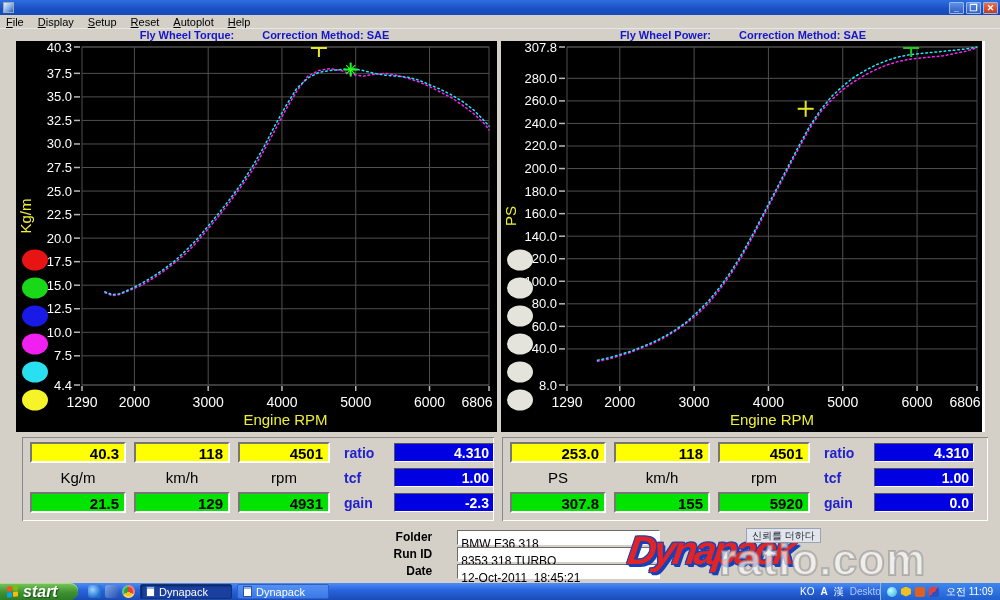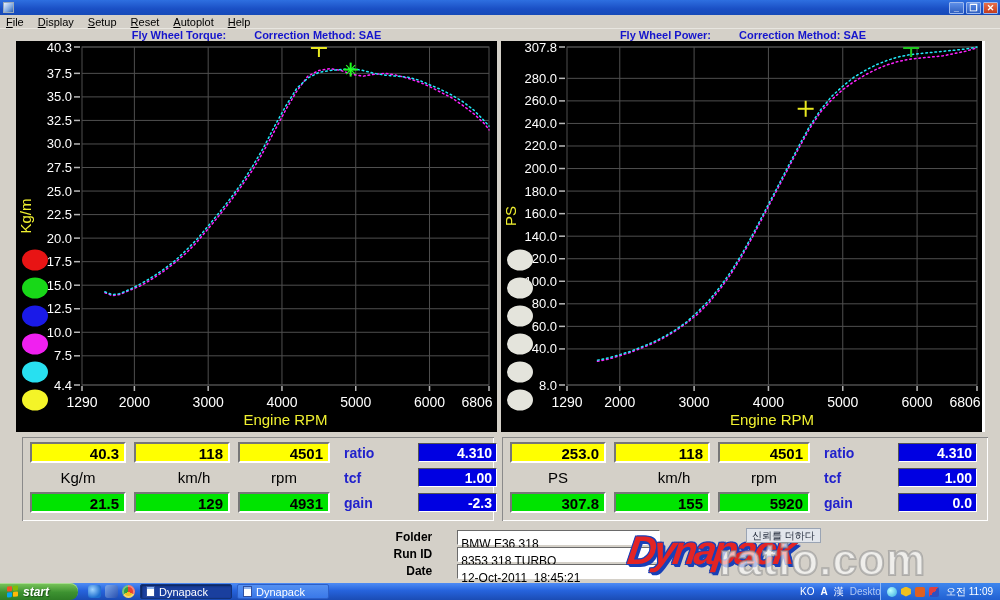--- a/index.html
+++ b/index.html
@@ -18,21 +18,21 @@
            background:linear-gradient(180deg,#5E8FE8,#2F5FC0);border:1px solid #9BB8EE;border-radius:1px;}
   .win-btn.close{background:linear-gradient(180deg,#E8704C,#C43C1E);}
   
   .menubar{position:absolute;left:0;top:15px;width:1000px;height:14px;background:#D4D0C8;
            display:flex;align-items:center;gap:14px;padding-left:6px;font-size:11px;color:#000;
            border-bottom:1px solid #e8e6e0;}
   .menu-item::first-letter{text-decoration:underline;}
   
   .chart-header{position:absolute;top:29px;height:12px;display:flex;justify-content:center;
                 align-items:center;gap:28px;font-size:11px;font-weight:bold;color:#1515CC;background:#D4D0C8;}
-  #hdr-left{left:16px;width:481px;}
+  #hdr-left{left:24px;width:481px;}
   #hdr-right{left:501px;width:484px;}
   
   .chart-panel{position:absolute;top:41px;height:391px;background:#000;}
   #chart-left{left:16px;width:481px;}
   #chart-right{left:501px;width:484px;border-right:3px solid #fff;}
   .chart-panel svg{display:block;}
   svg text{font-family:"Liberation Sans",sans-serif;}
   
   .readout-panel{position:absolute;top:437px;height:84px;background:#D4D0C8;
                  box-shadow:inset 1px 1px 0 #8a8a8a, inset -1px -1px 0 #ffffff;}
@@ -42,25 +42,25 @@
         padding:1px 5px 0 5px;color:#000;
         border-top:2px solid #777;border-left:2px solid #777;
         border-bottom:2px solid #fff;border-right:2px solid #fff;}
   .cell.yellow{background:#FFFF00;top:5px;}
   .cell.green{background:#00E400;top:55px;}
   .col1{left:8px;width:96px;}
   .col2{left:112px;width:96px;}
   .col3{left:216px;width:92px;}
   .unit{position:absolute;top:32px;font-size:15px;color:#000;text-align:center;}
   .unit.u1{left:8px;width:96px;}
-  .unit.u2{left:124px;width:96px;}
+  .unit.u2{left:112px;width:96px;}
   .unit.u3{left:216px;width:92px;}
   .side-label{position:absolute;left:322px;width:54px;font-size:14px;font-weight:bold;color:#2222CC;}
   .sr1{top:8px;}.sr2{top:33px;}.sr3{top:58px;}
-  .blue-cell{position:absolute;left:396px;width:79px;height:19px;background:#0000E2;color:#fff;
+  .blue-cell{position:absolute;left:372px;width:100px;height:19px;background:#0000E2;color:#fff;
              font-size:14px;font-weight:bold;text-align:right;padding:1px 4px 0 4px;
              border-top:1px solid #555;border-left:1px solid #555;
              border-bottom:1px solid #fff;border-right:1px solid #fff;}
   .br1{top:6px;}.br2{top:31px;}.br3{top:56px;}
   
   .info-row{position:absolute;left:370px;width:290px;height:16px;display:flex;align-items:center;gap:20px;}
   .info-label{width:68px;text-align:right;font-size:12px;font-weight:bold;color:#000;padding-right:5px;}
   .info-field{width:205px;height:15px;background:#fff;font-size:12px;color:#000;padding:6px 3px;
               border:1px solid;border-color:#6a6a6a #fff #fff #6a6a6a;line-height:14px;
               white-space:pre;}
@@ -76,21 +76,21 @@
   .dyna-badge{position:absolute;left:118px;top:-2px;font-size:10px;color:#222a3a;
               background:#E2E6EC;border:1px solid #9aa4b4;padding:0 5px;line-height:13px;}
   .watermark{position:absolute;left:645px;top:536px;width:355px;text-align:center;
              font-size:44px;line-height:48px;font-weight:bold;letter-spacing:1px;
              color:rgba(252,252,252,0.68);-webkit-text-stroke:2px rgba(140,140,140,0.55);}
   
   .taskbar{position:absolute;left:0;bottom:0;width:1000px;height:17px;
            background:linear-gradient(180deg,#4E8CF5 0%,#2663DC 45%,#1B4CB4 100%);}
   .start-btn{position:absolute;left:0;top:0;width:78px;height:17px;
              background:linear-gradient(180deg,#7CC75C 0%,#3D9231 55%,#2E7D25 100%);
-             border-radius:0 8px 8px 0;color:#fff;font-weight:bold;font-style:italic;font-size:12px;
+             border-radius:0 8px 8px 0;color:#fff;font-weight:bold;font-style:italic;font-size:16px;
              display:flex;align-items:center;gap:5px;padding-left:7px;
              text-shadow:1px 1px 1px #1a4d14;box-shadow:inset 0 1px 0 #a8dd90;}
   .flag{display:inline-grid;grid-template-columns:5px 5px;grid-template-rows:5px 5px;gap:1px;
         transform:skewY(-6deg);}
   .flag i{display:block;border-radius:1px;}
   .ql{position:absolute;top:2px;width:13px;height:13px;border-radius:3px;}
   .ql1{left:88px;background:radial-gradient(circle at 35% 35%,#9fd4ff,#1E6FD0 70%);}
   .ql2{left:105px;background:linear-gradient(135deg,#7FA8E8,#2850B0);}
   .ql3{left:122px;background:conic-gradient(#E84030 0 33%,#F0C020 33% 66%,#30A040 66% 100%);
        border-radius:50%;box-shadow:inset 0 0 0 2px rgba(255,255,255,0.35);}

